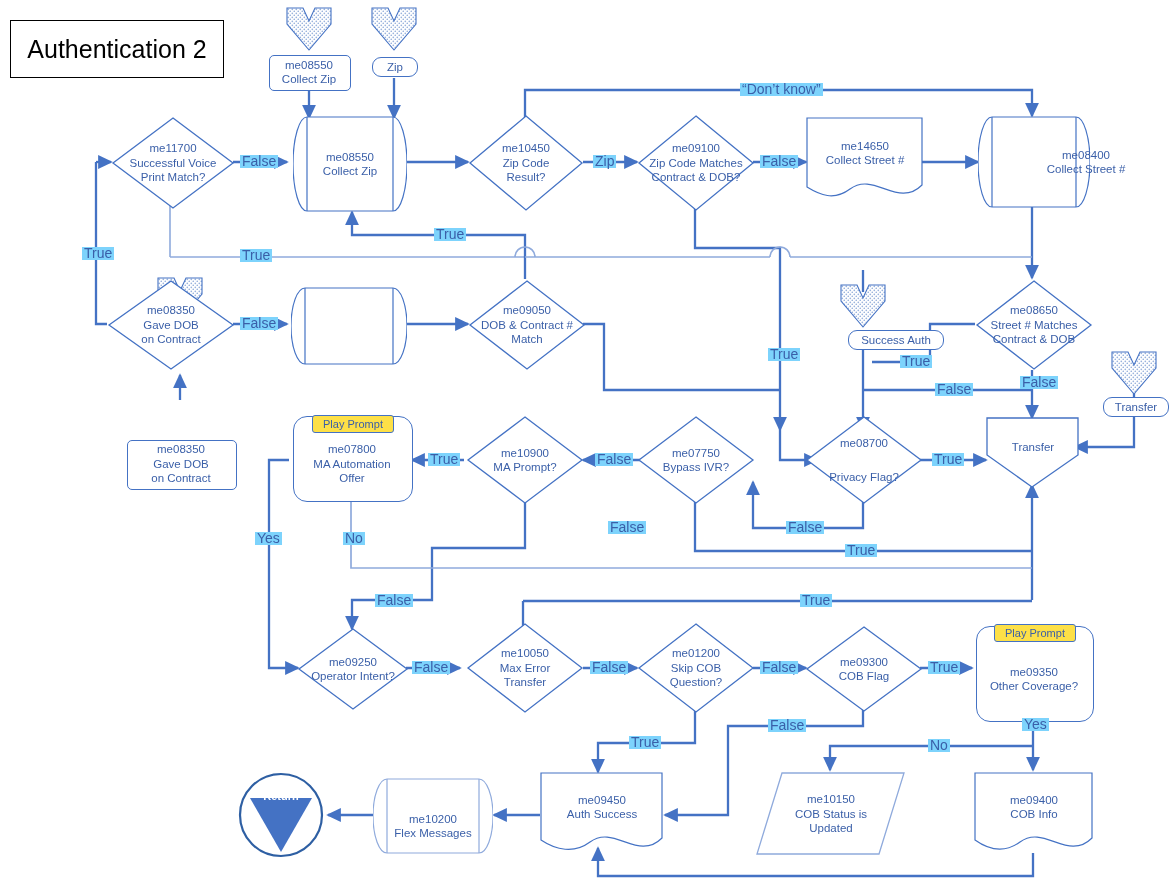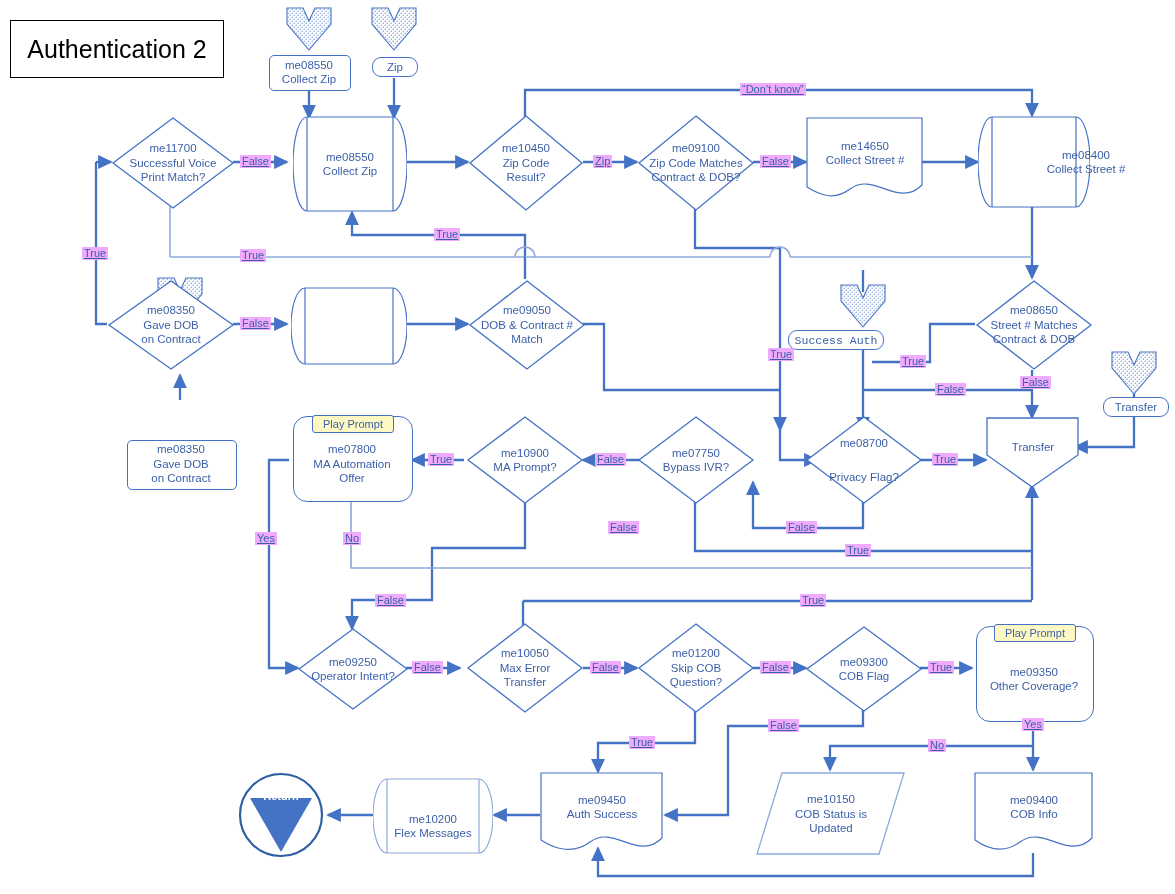--- a/index.html
+++ b/index.html
@@ -2,27 +2,27 @@
 <html><head>
 <meta charset="utf-8">
 <style>
   html,body{margin:0;padding:0;background:#ffffff;}
   body{font-family:"Liberation Sans", sans-serif;}
   #canvas{position:relative;width:1175px;height:894px;background:#fff;overflow:hidden;}
   svg#wires{position:absolute;left:0;top:0;width:1175px;height:894px;}
   .title-box{position:absolute;border:1.4px solid #000;background:#fff;
              display:flex;align-items:center;justify-content:center;
              color:#000;font-size:25px;}
-  .lbl{position:absolute;color:#3a5fa8;font-size:11px;background:#f0abfc;
-       padding:0 2px;white-space:nowrap;line-height:13px;text-decoration:underline;}
+  .lbl{position:absolute;color:#3a5fa8;font-size:14px;background:#7dd3fc;
+       padding:0 2px;white-space:nowrap;line-height:13px;}
   .offpage-label{position:absolute;border:1.2px solid #4472C4;border-radius:9px;
        background:#fff;color:#3a5fa8;font-size:11.5px;display:flex;
        align-items:center;justify-content:center;white-space:nowrap;}
   .play-prompt{position:absolute;border:1.2px solid #4472C4;border-radius:3px;
-       background:#fef9c3;color:#3a5fa8;font-size:11px;display:flex;
+       background:#fde047;color:#3a5fa8;font-size:11px;display:flex;
        align-items:center;justify-content:center;white-space:nowrap;z-index:5;}
   .rr{position:absolute;border:1.2px solid #4472C4;border-radius:5px;background:#fff;}
   .rr-big{position:absolute;border:1.4px solid #4472C4;border-radius:14px;background:#fff;}
   .txt{position:absolute;color:#3a5fa8;text-align:center;font-size:11.5px;line-height:14.5px;
        display:flex;flex-direction:column;align-items:center;justify-content:center;}
 </style>
 </head>
 <body>
 
 <div id="canvas">
@@ -251,21 +251,21 @@
     <span>Match</span>
   </div>
 
   <div class="rr" style="left:127px;top:440px;width:108px;height:48px;"></div>
   <div class="txt" style="left:127px;top:440px;width:108px;height:48px;">
     <span>me08350</span>
     <span>Gave DOB</span>
     <span>on Contract</span>
   </div>
 
-  <div class="offpage-label" style="left:788px;top:330px;width:94px;height:18px;font-family:Liberation Mono, monospace;">
+  <div class="offpage-label" style="left:848px;top:330px;width:94px;height:18px;">
     <span>Success Auth</span>
   </div>
 
   <svg style="position:absolute;left:975px;top:279px;" width="118" height="92">
     <polygon points="59,2 116,46 59,90 2,46" fill="#fff" stroke="#4472C4" stroke-width="1.3"></polygon>
   </svg>
   <div class="txt" style="left:968px;top:279px;width:132px;height:92px;">
     <span>me08650</span>
     <span>Street # Matches</span>
     <span>Contract &amp; DOB</span>

